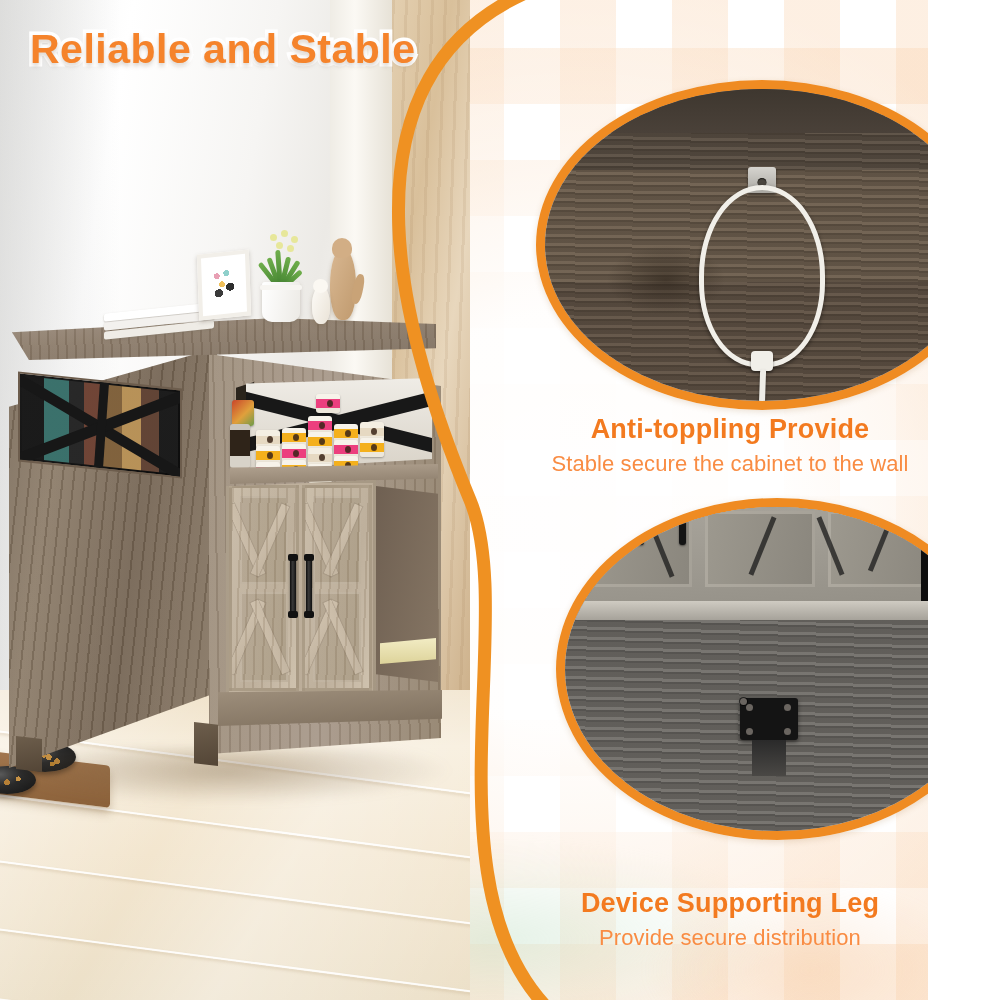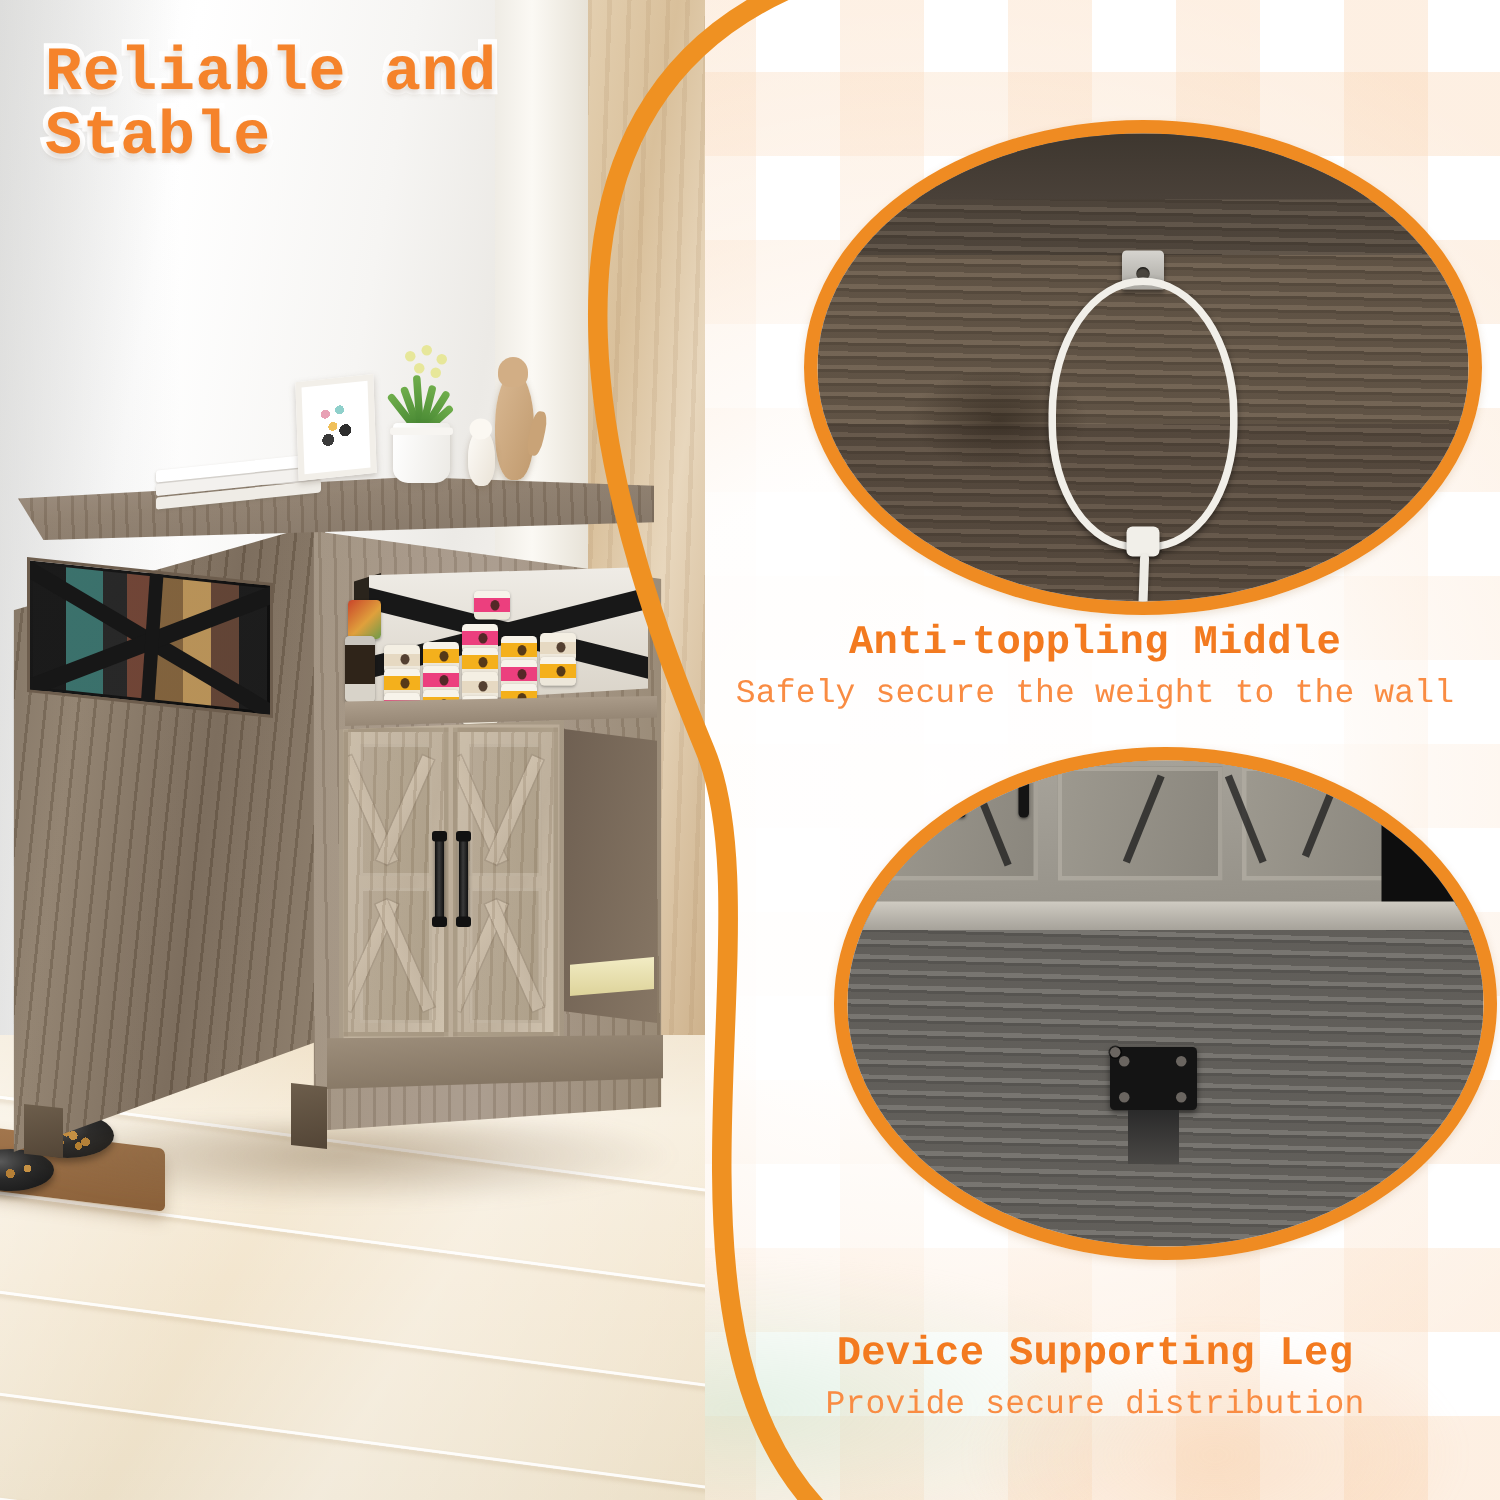--- a/index.html
+++ b/index.html
@@ -2,21 +2,21 @@
 <html><head>
 <meta charset="utf-8">
 <title>Reliable and Stable Construction</title>
 <style>
   html,body{margin:0;padding:0;}
   body{
     width:1000px;height:1000px;overflow:hidden;
     font-family:"Liberation Sans", sans-serif;
     background:#ffffff;
   }
-  #stage{position:relative;width:1000px;height:1000px;overflow:hidden;background:#fff;font-family:Liberation Mono, monospace;}
+  #stage{position:relative;width:928px;height:1000px;overflow:hidden;background:#fff;}
 
   
   .gingham{
     position:absolute;inset:0;
     background-color:#ffffff;
     background-image:
       repeating-linear-gradient(90deg, rgba(250,214,180,.38) 0 56px, rgba(255,255,255,0) 56px 112px),
       repeating-linear-gradient(0deg,  rgba(250,214,180,.38) 0 56px, rgba(255,255,255,0) 56px 112px);
   }
   .gingham-fade{
@@ -541,22 +541,22 @@
     <div class="bd-ledge"></div>
     <div class="legmount"></div>
     <div class="legpost"></div>
   </div>
 
   <div class="headline">
     <span>Reliable and Stable</span>
   </div>
 
   <div class="cap cap-top">
-    <h3>Anti-toppling Middle</h3>
-    <p>Safely secure the weight to the wall</p>
+    <h3>Anti-toppling Provide</h3>
+    <p>Stable secure the cabinet to the wall</p>
   </div>
 
   <div class="cap cap-bot">
     <h3>Device Supporting Leg</h3>
     <p>Provide secure distribution</p>
   </div>
 
 </div>
 
 </body></html>

